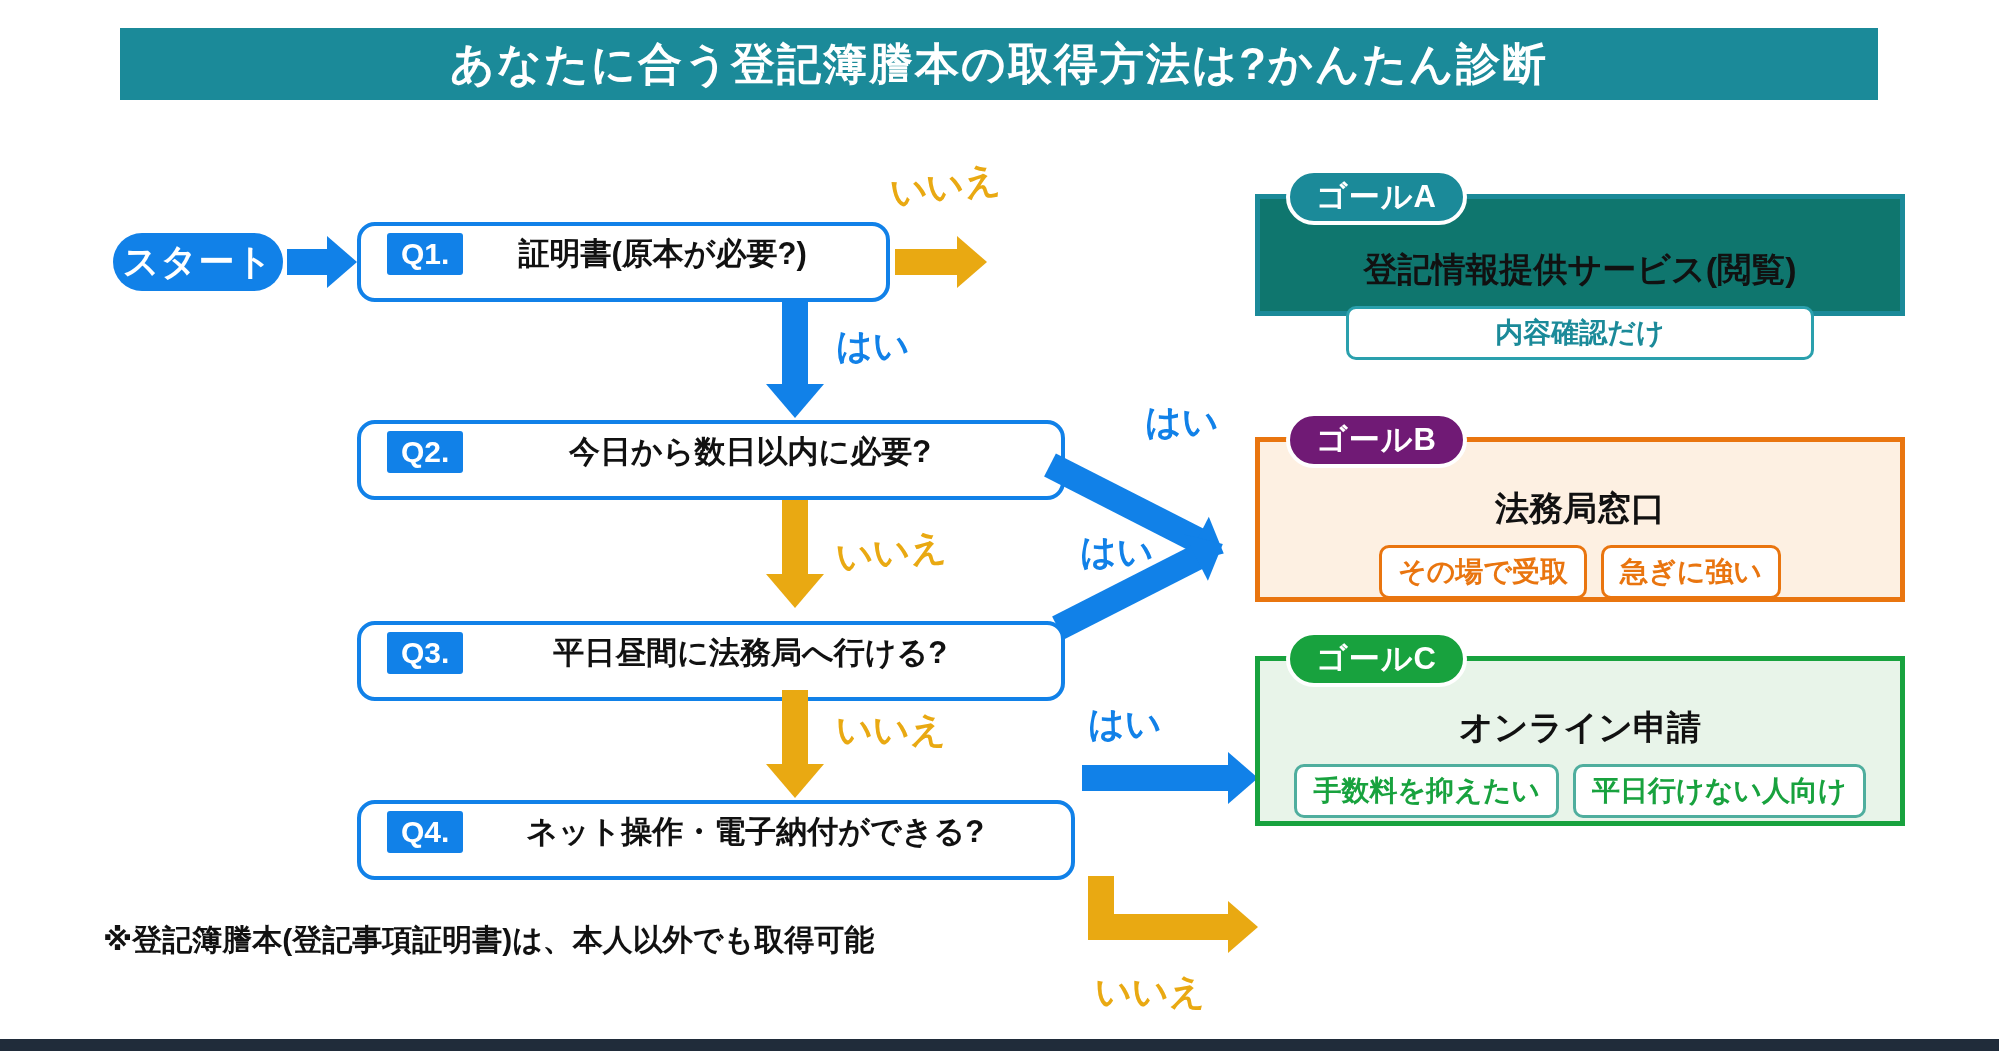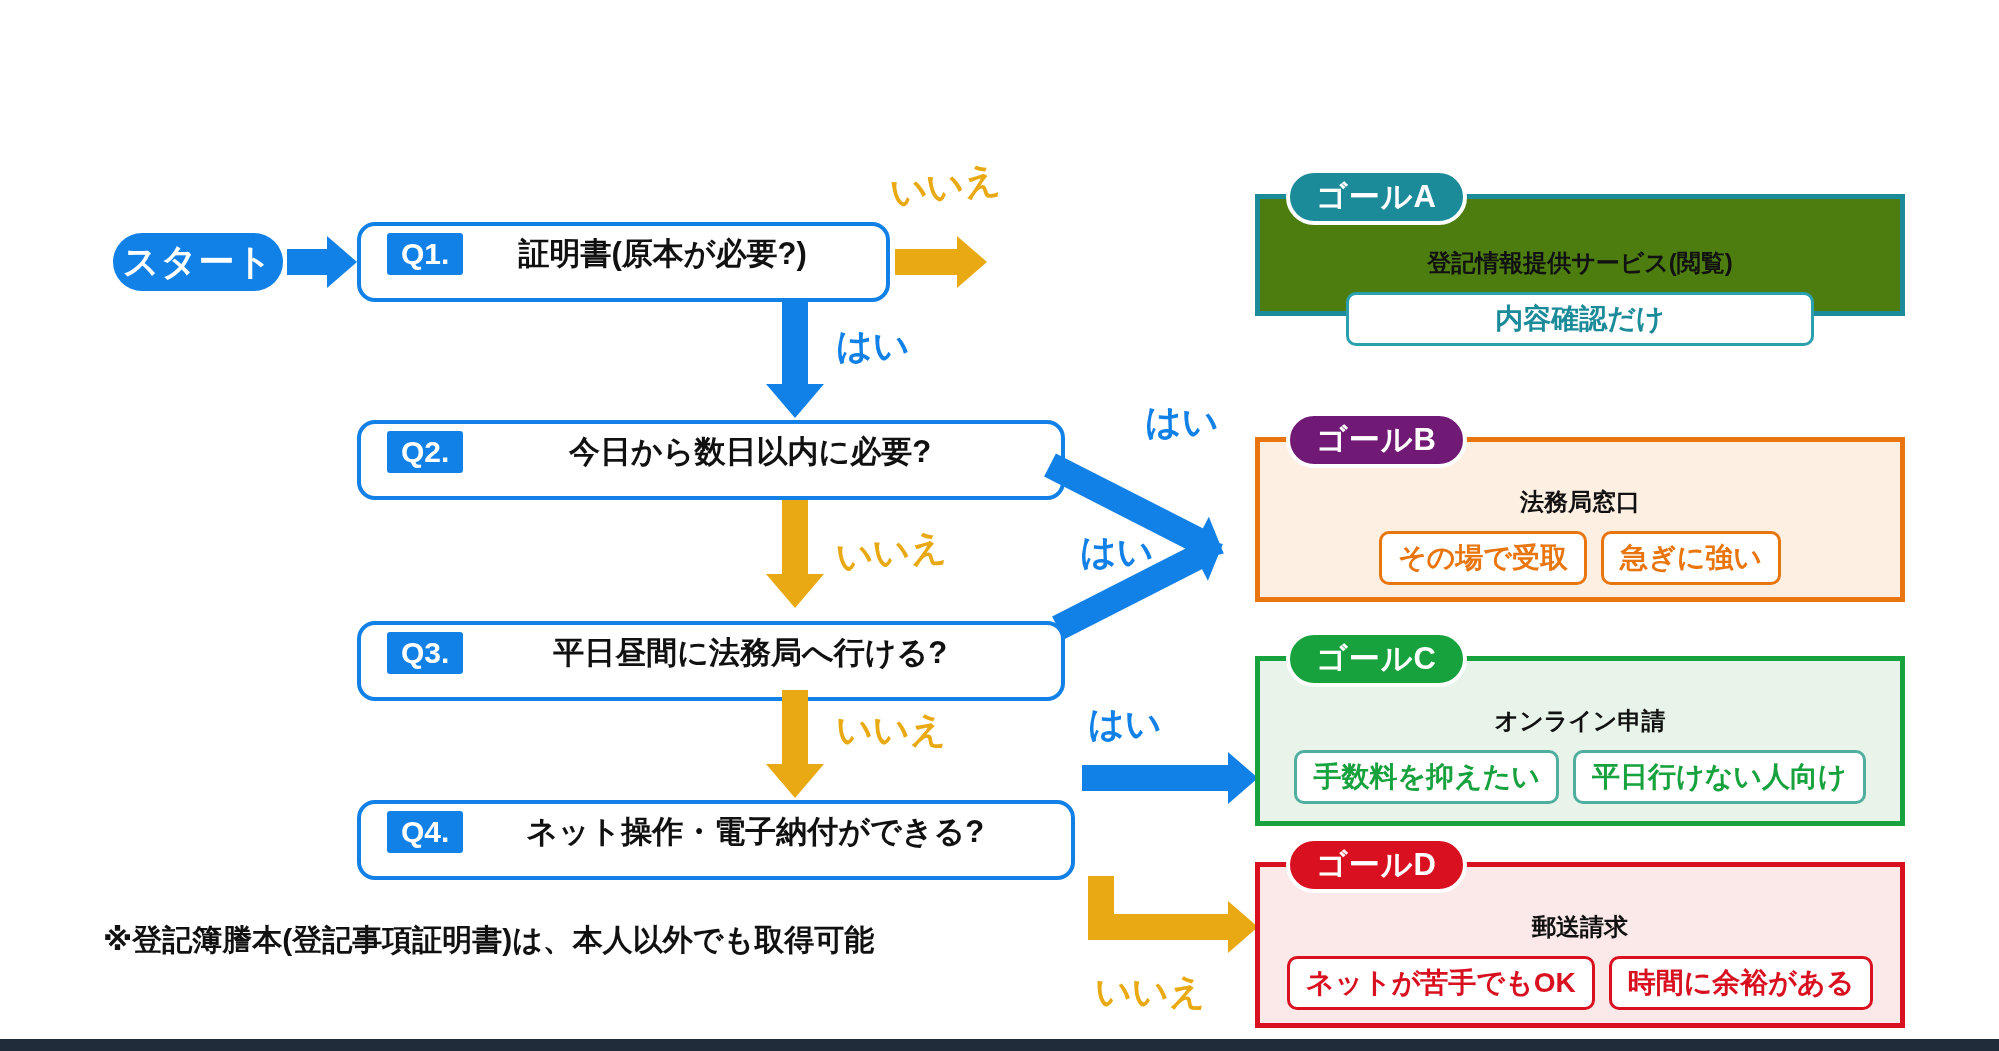--- a/index.html
+++ b/index.html
@@ -20,25 +20,25 @@
   .qbox{position:absolute;box-sizing:border-box;height:80px;background:#fff;border:4px solid #1181e8;
         border-radius:18px;display:flex;align-items:center;padding:0 24px 16px 26px;}
   .qbadge{background:#1181e8;color:#fff;font-size:30px;font-weight:bold;padding:4px 14px;border-radius:3px;}
   .qtext{flex:1;text-align:center;font-size:31px;font-weight:bold;color:#111;}
 
   
   .goal{position:absolute;left:1255px;width:650px;box-sizing:border-box;border-style:solid;border-width:5px;
         display:flex;flex-direction:column;align-items:center;padding-top:44px;}
   .goal-pill{position:absolute;top:-30px;left:26px;height:48px;line-height:48px;padding:0 26px;
              border-radius:30px;border:4px solid #fff;color:#fff;font-size:31px;font-weight:bold;letter-spacing:1px;}
-  .goal-title{font-size:24px;font-weight:bold;color:#111;}
+  .goal-title{font-size:34px;font-weight:bold;color:#111;}
   .tagrow{display:flex;gap:14px;margin-top:13px;justify-content:flex-start;}
   .tag{background:#fff;border-width:3px;border-style:solid;border-radius:10px;
        padding:5px 16px;font-size:28px;font-weight:bold;white-space:nowrap;}
-  .goal-a{top:194px;height:122px;border-color:#1b8a99;background:#4d7c0f;}
+  .goal-a{top:194px;height:122px;border-color:#1b8a99;background:#0f766e;}
   .goal-a .goal-pill{background:#1b8a99;}
   .goal-a .tag{color:#1b8a99;border-color:#2aa0ad;width:430px;text-align:center;}
   .goal-b{top:437px;height:165px;border-color:#e9750f;background:#fdf0e2;}
   .goal-b .goal-pill{background:#701a75;}
   .goal-b .tag{color:#e9750f;border-color:#e9750f;}
   .goal-c{top:656px;height:170px;border-color:#18a23e;background:#e8f4e9;}
   .goal-c .goal-pill{background:#18a23e;}
   .goal-c .tag{color:#18a23e;border-color:#4fae9e;}
   .goal-d{top:862px;height:166px;border-color:#d8101f;background:#fbe9ea;}
   .goal-d .goal-pill{background:#d8101f;}
@@ -64,20 +64,23 @@
   .lbl.yes{color:#1181e8;} .lbl.no{color:#e9a912;}
 
   .footnote{position:absolute;left:103px;top:920px;font-size:30px;font-weight:bold;color:#111;}
   .bottom-bar{position:absolute;left:0;top:1039px;width:1999px;height:12px;background:#202c3a;}
 </style>
 </head>
 <body>
 
 <div class="canvas">
 
+  <div class="titlebar">
+    <span>あなたに合う登記簿謄本の取得方法は?かんたん診断</span>
+  </div>
 
   <div class="start-pill">スタート</div>
   <div class="arrow-r blue" style="left:287px;top:236px;width:70px;">
     <i class="shaft"></i>
       <i class="head"></i>
   </div>
 
   <div class="qbox" style="left:357px;top:222px;width:533px;">
     <span class="qbadge">Q1.</span>
     <span class="qtext">証明書(原本が必要?)</span>
@@ -159,24 +162,16 @@
 
   <div class="goal goal-c">
     <span class="goal-pill">ゴールC</span>
     <div class="goal-title">オンライン申請</div>
     <div class="tagrow">
       <span class="tag">手数料を抑えたい</span>
       <span class="tag">平日行けない人向け</span>
     </div>
   </div>
 
-  <div class="goal goal-d">
-    <span class="goal-pill">ゴールD</span>
-    <div class="goal-title">郵送請求</div>
-    <div class="tagrow">
-      <span class="tag">ネットが苦手でもOK</span>
-      <span class="tag">時間に余裕がある</span>
-    </div>
-  </div>
 
   <div class="footnote">※登記簿謄本(登記事項証明書)は、本人以外でも取得可能</div>
   <div class="bottom-bar"></div>
 </div>
 
 </body></html>

